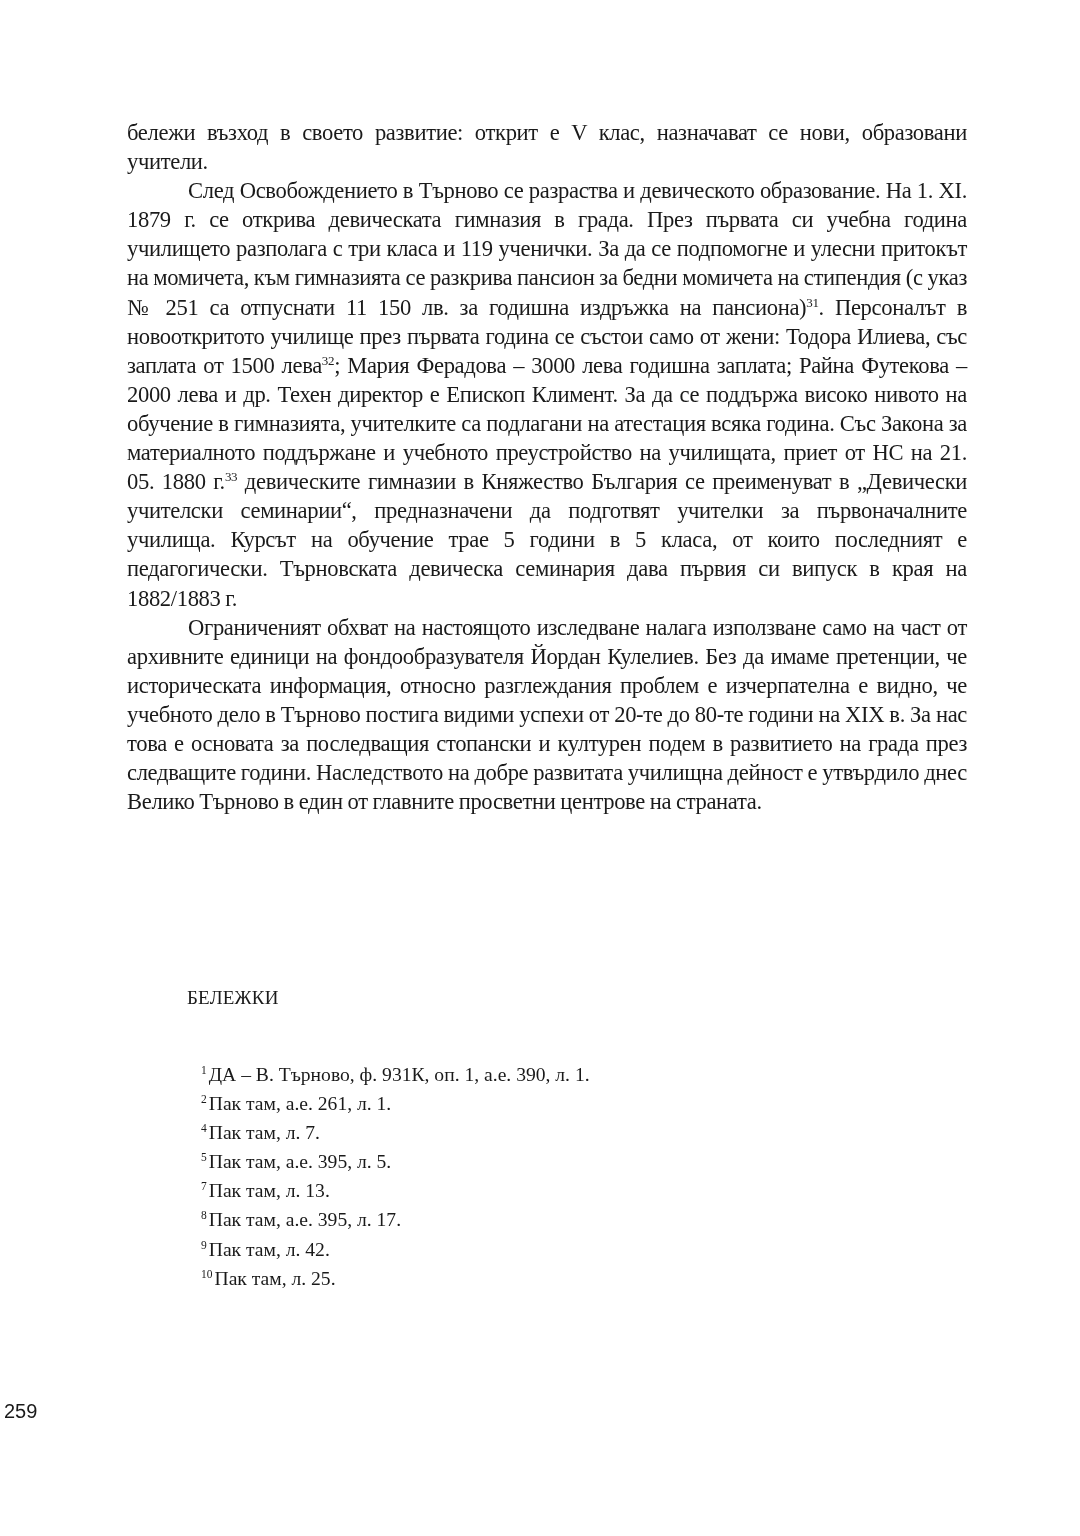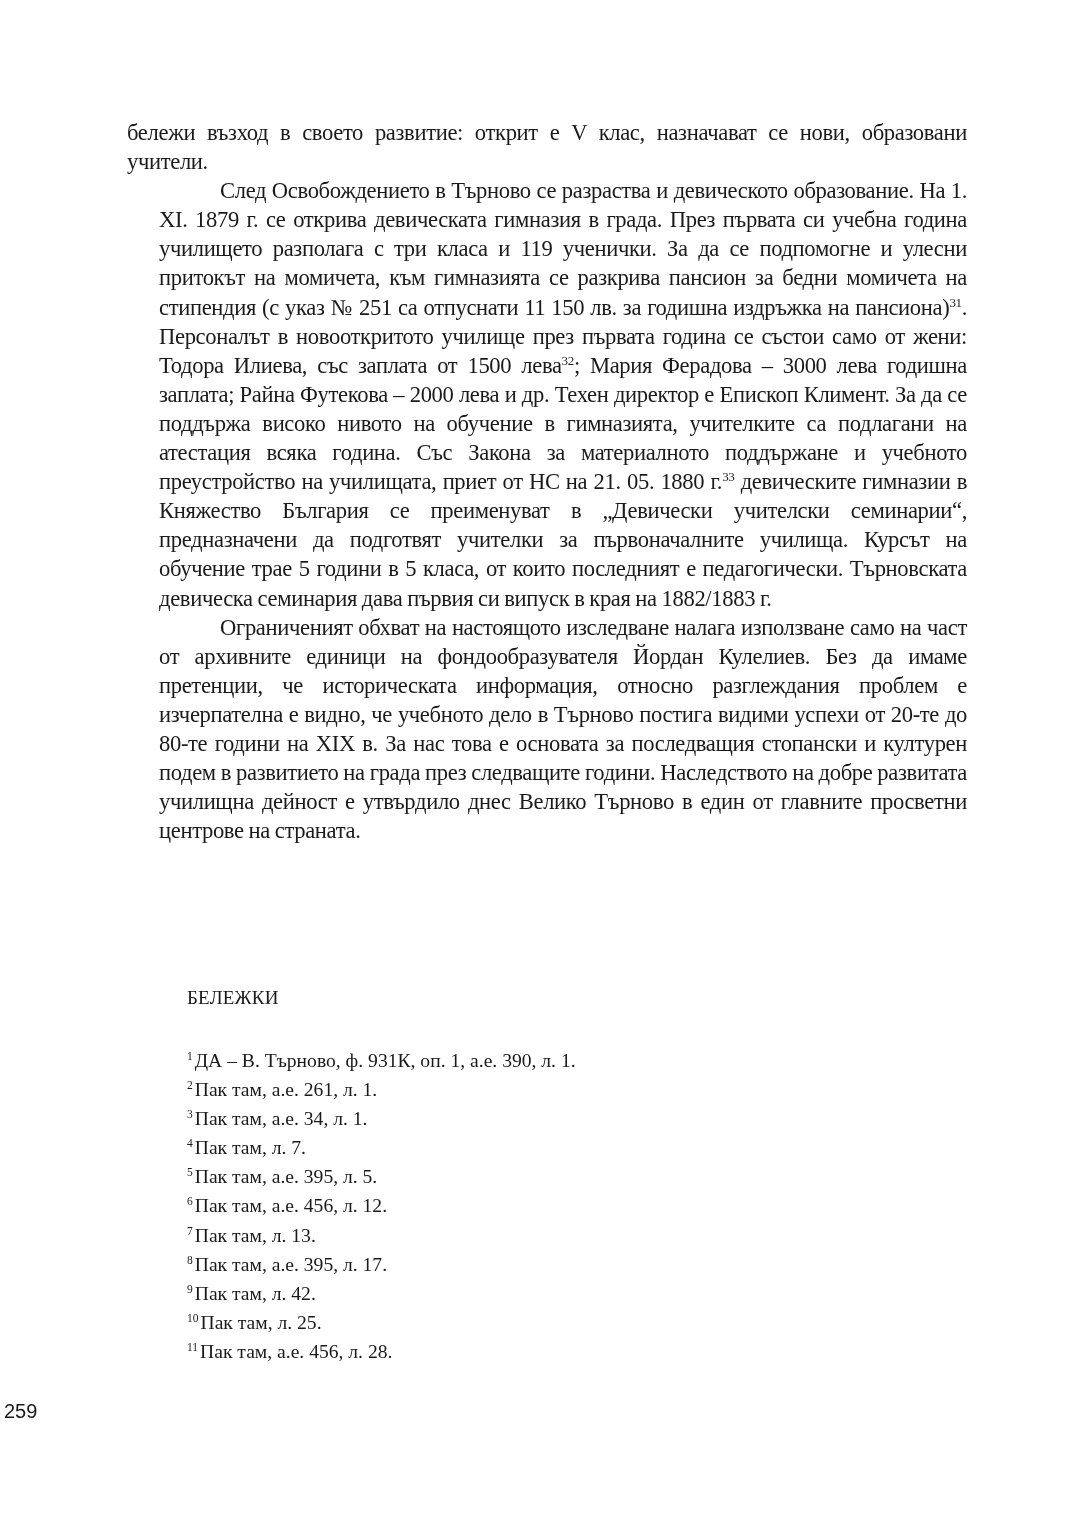--- a/index.html
+++ b/index.html
@@ -4,28 +4,28 @@
   <style>
     html, body { margin: 0; padding: 0; background: #ffffff; }
     body { width: 1080px; height: 1536px; position: relative; overflow: hidden; color: #1a1a1a; }
     .page { position: absolute; left: 4px; top: 0; width: 1080px; height: 1536px; }
     .body-text {
       position: absolute; left: 123px; top: 118px; width: 840px;
       font-family: "Liberation Serif", serif; font-size: 22.6px; line-height: 29.1px;
       text-align: justify; letter-spacing: -0.35px; word-spacing: -0.5px;
     }
     .body-text p { margin: 0; }
-    .body-text p.indent { text-indent: 61px; margin-left: 32px; }
+    .body-text p.indent { text-indent: 61px; }
     sup { font-size: 13px; line-height: 0; vertical-align: 8px; }
     .notes-heading {
       position: absolute; left: 183px; top: 987px;
       font-family: "Liberation Serif", serif; font-weight: normal; font-size: 19px; letter-spacing: 0.2px;
     }
     .notes-list {
-      position: absolute; left: 183px; top: 1046px; margin: 0; padding: 0; list-style: none;
+      position: absolute; left: 183px; top: 1046px; margin: 14px; padding: 0; list-style: none;
       font-family: "Liberation Serif", serif; font-size: 19.6px; line-height: 29.1px;
     }
     .notes-list li { margin: 0; padding: 0; white-space: nowrap; }
     .notes-list sup { font-size: 11.5px; vertical-align: 7px; margin-right: 2px; }
     .page-number {
       position: absolute; left: 0; width: 1080px; top: 1400px; text-align: left;
       font-family: Liberation Sans, sans-serif; font-size: 20px;
     }
   </style>
 </head>
@@ -36,25 +36,22 @@
     <p id="p0"><span>бележи възход в своето развитие: открит е V клас, назначават се нови, образовани учители.</span></p>
     <p class="indent" id="p1"><span>След Освобождението в Търново се разраства и девическото образование. На 1. XI. 1879 г. се открива девическата гимназия  в града. През първата си учебна година училището разполага с три класа и 119 ученички. За да се подпомогне и улесни притокът на момичета, към гимназията се разкрива пансион за бедни момичета на стипендия (с указ № 251 са отпуснати 11 150 лв. за годишна издръжка на пансиона)</span><sup>31</sup><span>. Персоналът в новооткритото училище през първата година се състои само от жени: Тодора Илиева, със заплата от 1500 лева</span><sup>32</sup><span>; Мария Ферадова – 3000 лева годишна заплата; Райна Футекова – 2000 лева и др. Техен директор е Епископ Климент. За да се поддържа високо нивото на обучение в гимназията, учителките са подлагани на атестация всяка година. Със Закона за материалното поддържане и учебното преустройство на училищата, приет от НС на 21. 05. 1880 г.</span><sup>33</sup><span> девическите гимназии в Княжество България се преименуват в „Девически учителски семинарии“, предназначени да подготвят учителки за първоначалните училища. Курсът на обучение трае 5 години в 5 класа, от които последният е педагогически. Търновската девическа семинария дава първия си випуск в края на 1882/1883 г.</span></p>
     <p class="indent" id="p2"><span>Ограниченият обхват на настоящото изследване налага използване само на част от архивните единици на фондообразувателя Йордан Кулелиев. Без да имаме претенции, че историческата информация, относно разглеждания проблем е изчерпателна е видно, че учебното дело в Търново постига видими успехи от 20-те до 80-те години на XIX в. За нас това е основата за последващия стопански и културен подем в развитието на града през следващите години. Наследството на добре развитата училищна дейност е утвърдило днес Велико Търново в един от главните просветни центрове на страната.</span></p>
   </div>
 
   <div class="notes-heading">БЕЛЕЖКИ</div>
 
   <ol class="notes-list" id="notes-list">
       <li><sup>1</sup><span>ДА – В. Търново, ф. 931К, оп. 1, а.е. 390, л. 1.</span></li>
       <li><sup>2</sup><span>Пак там, а.е. 261, л. 1.</span></li>
-      <li><sup>3</sup><span>Пак там, а.е. 34, л. 1.</span></li>
       <li><sup>4</sup><span>Пак там, л. 7.</span></li>
       <li><sup>5</sup><span>Пак там, а.е. 395, л. 5.</span></li>
-      <li><sup>6</sup><span>Пак там, а.е. 456, л. 12.</span></li>
       <li><sup>7</sup><span>Пак там, л. 13.</span></li>
       <li><sup>8</sup><span>Пак там, а.е. 395, л. 17.</span></li>
       <li><sup>9</sup><span>Пак там, л. 42.</span></li>
       <li><sup>10</sup><span>Пак там, л. 25.</span></li>
-      <li><sup>11</sup><span>Пак там, а.е. 456, л. 28.</span></li>
     </ol>
 
   <div class="page-number">259</div>
 </div>
 
 </body></html>

